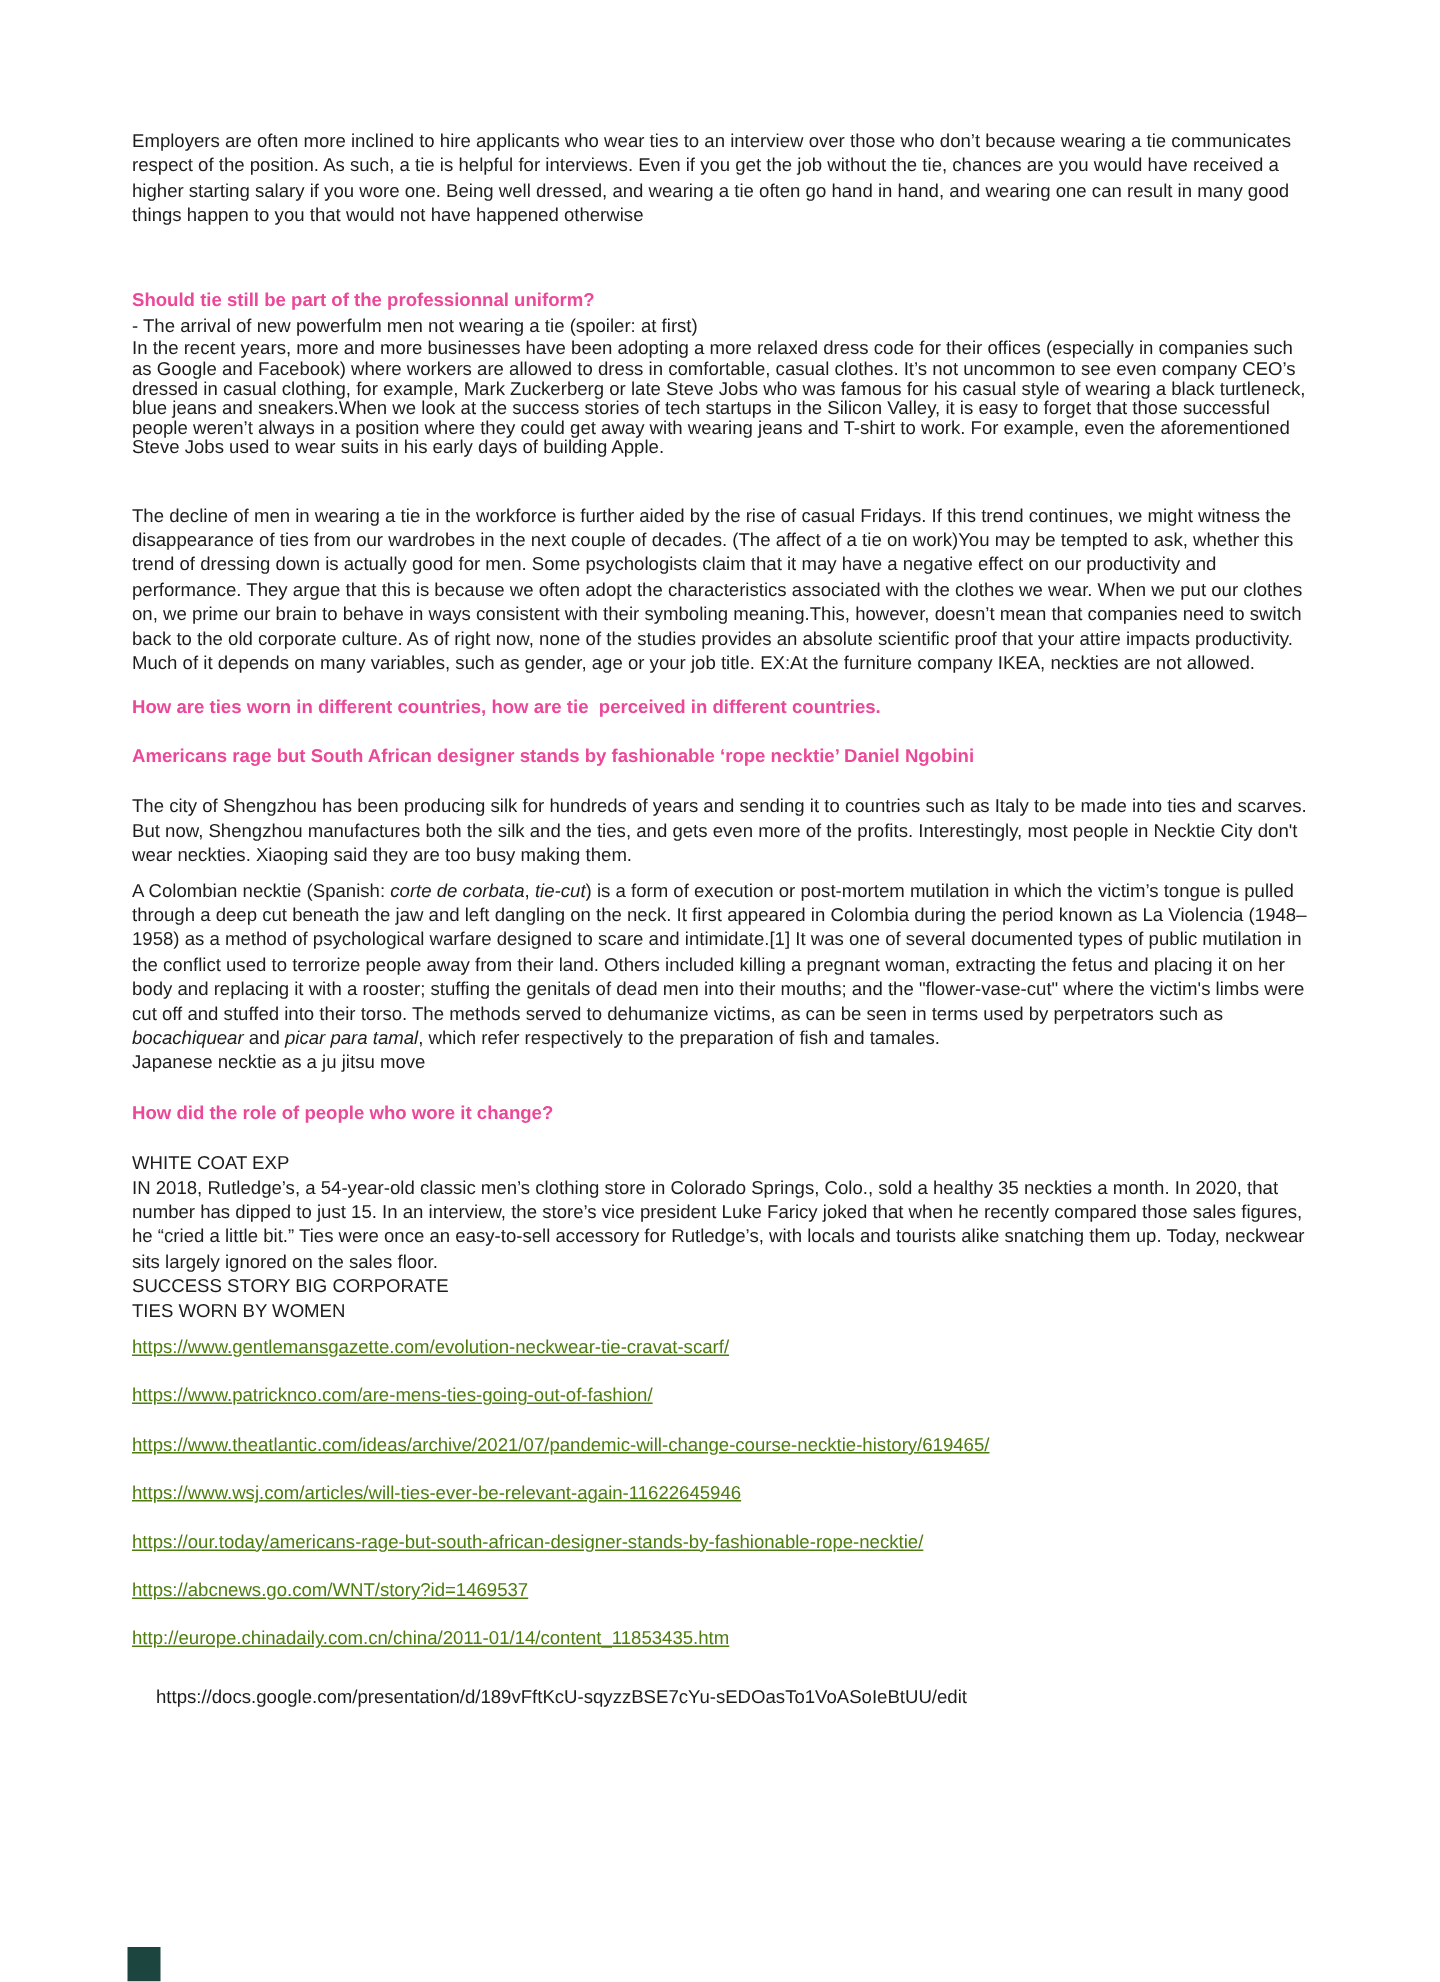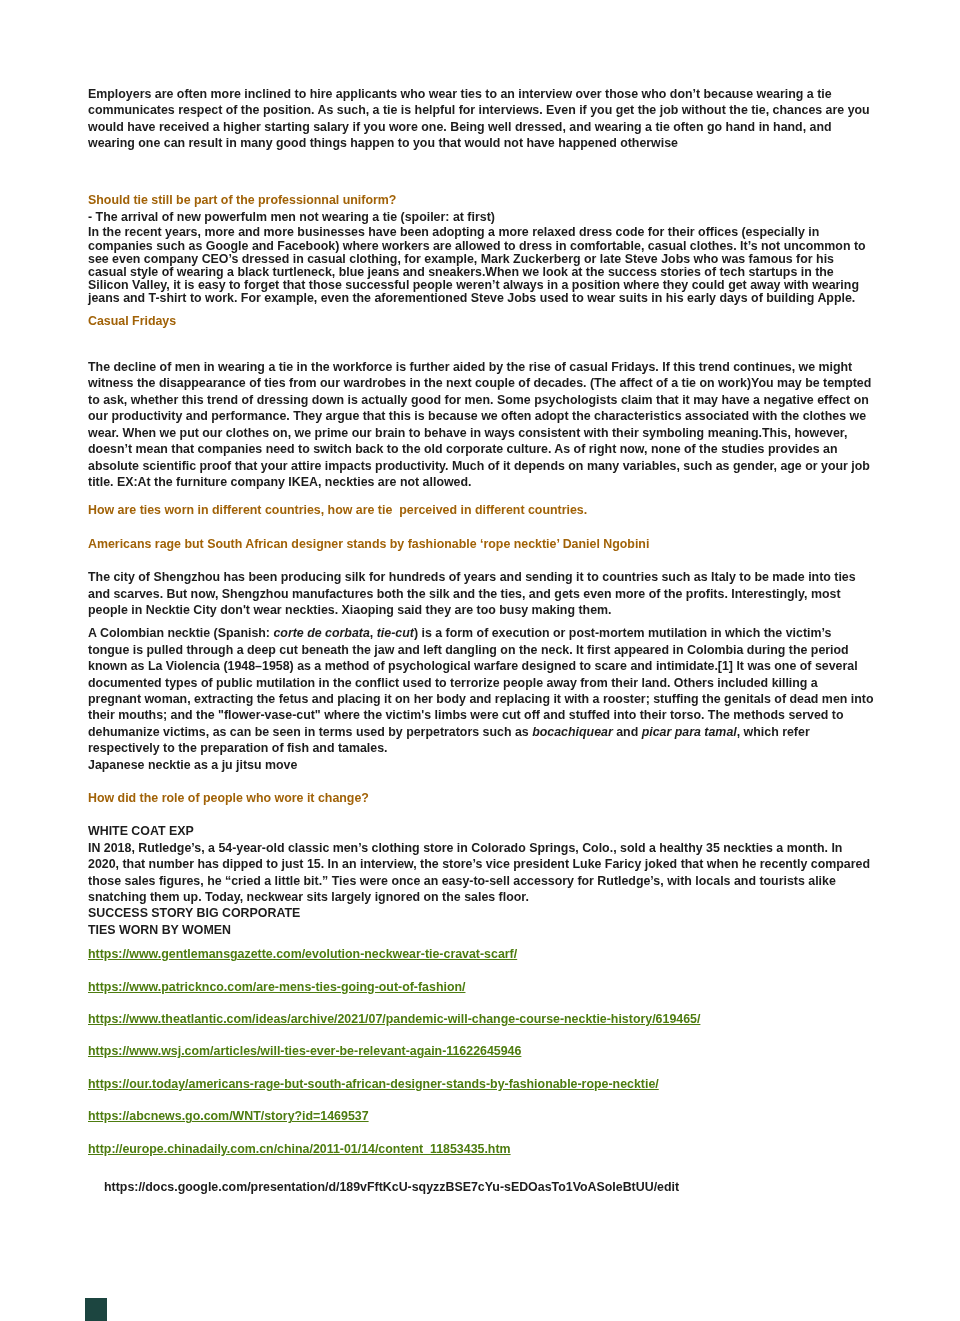--- a/index.html
+++ b/index.html
@@ -16,36 +16,36 @@
     color: #1d1d1d;
   }
   .page {
     position: absolute;
     inset: 0;
     background: #ffffff;
   }
   .content {
     padding: 86px 86px 0 88px;
   }
-  p, a { margin: 0; font-weight: bold; }
+  p, a { margin: 0; }
   .para {
     font-size: 12.4px;
     line-height: 16.4px;
     white-space: pre-wrap;
     letter-spacing: 0;
   }
   .para.tight {
     line-height: 13.2px;
   }
   .heading {
     font-size: 12.4px;
     line-height: 16.4px;
     font-weight: bold;
     white-space: pre-wrap;
-    color: #a16207;
+    color: #ec4899;
   }
   a.link {
     display: block;
     width: -moz-fit-content;
     width: fit-content;
     font-size: 12.4px;
     line-height: 16.4px;
     color: #4d7c0f;
     text-decoration: underline;
     cursor: pointer;
@@ -73,21 +73,20 @@
 </style>
 </head>
 <body style="background: rgb(255, 255, 255); color: rgb(29, 29, 29);">
 
 <div class="page">
   <div class="content">
       <p class="para gap-none">Employers are often more inclined to hire applicants who wear ties to an interview over those who don’t because wearing a tie communicates respect of the position. As such, a tie is helpful for interviews. Even if you get the job without the tie, chances are you would have received a higher starting salary if you wore one. Being well dressed, and wearing a tie often go hand in hand, and wearing one can result in many good things happen to you that would not have happened otherwise</p>
       <p class="heading gap-xlarge">Should tie still be part of the professionnal uniform?</p>
       <p class="para gap-hair">- The arrival of new powerfulm men not wearing a tie (spoiler: at first)</p>
       <p class="para tight gap-hair">In the recent years, more and more businesses have been adopting a more relaxed dress code for their offices (especially in companies such as Google and Facebook) where workers are allowed to dress in comfortable, casual clothes. It’s not uncommon to see even company CEO’s dressed in casual clothing, for example, Mark Zuckerberg or late Steve Jobs who was famous for his casual style of wearing a black turtleneck, blue jeans and sneakers.When we look at the success stories of tech startups in the Silicon Valley, it is easy to forget that those successful people weren’t always in a position where they could get away with wearing jeans and T-shirt to work. For example, even the aforementioned Steve Jobs used to wear suits in his early days of building Apple.</p>
-      <p class="heading gap-xsmall">Casual Fridays</p>
       <p class="para gap-large">The decline of men in wearing a tie in the workforce is further aided by the rise of casual Fridays. If this trend continues, we might witness the disappearance of ties from our wardrobes in the next couple of decades. (The affect of a tie on work)You may be tempted to ask, whether this trend of dressing down is actually good for men. Some psychologists claim that it may have a negative effect on our productivity and performance. They argue that this is because we often adopt the characteristics associated with the clothes we wear. When we put our clothes on, we prime our brain to behave in ways consistent with their symboling meaning.This, however, doesn’t mean that companies need to switch back to the old corporate culture. As of right now, none of the studies provides an absolute scientific proof that your attire impacts productivity. Much of it depends on many variables, such as gender, age or your job title. EX:At the furniture company IKEA, neckties are not allowed.</p>
       <p class="heading gap-small">How are ties worn in different countries, how are tie  perceived in different countries.</p>
       <p class="heading gap-medium">Americans rage but South African designer stands by fashionable ‘rope necktie’ Daniel Ngobini</p>
       <p class="para gap-medium">The city of Shengzhou has been producing silk for hundreds of years and sending it to countries such as Italy to be made into ties and scarves. But now, Shengzhou manufactures both the silk and the ties, and gets even more of the profits. Interestingly, most people in Necktie City don't wear neckties. Xiaoping said they are too busy making them.</p>
       <p class="para gap-xsmall"><span>A Colombian necktie (Spanish: </span><em>corte de corbata</em><span>, </span><em>tie-cut</em><span>) is a form of execution or post-mortem mutilation in which the victim’s tongue is pulled through a deep cut beneath the jaw and left dangling on the neck. It first appeared in Colombia during the period known as La Violencia (1948–1958) as a method of psychological warfare designed to scare and intimidate.[1] It was one of several documented types of public mutilation in the conflict used to terrorize people away from their land. Others included killing a pregnant woman, extracting the fetus and placing it on her body and replacing it with a rooster; stuffing the genitals of dead men into their mouths; and the "flower-vase-cut" where the victim's limbs were cut off and stuffed into their torso. The methods served to dehumanize victims, as can be seen in terms used by perpetrators such as </span><em>bocachiquear</em><span> and </span><em>picar para tamal</em><span>, which refer respectively to the preparation of fish and tamales.</span></p>
       <p class="para gap-none">Japanese necktie as a ju jitsu move</p>
       <p class="heading gap-medium">How did the role of people who wore it change?</p>
       <p class="para gap-medium">WHITE COAT EXP
 IN 2018, Rutledge’s, a 54-year-old classic men’s clothing store in Colorado Springs, Colo., sold a healthy 35 neckties a month. In 2020, that number has dipped to just 15. In an interview, the store’s vice president Luke Faricy joked that when he recently compared those sales figures, he “cried a little bit.” Ties were once an easy-to-sell accessory for Rutledge’s, with locals and tourists alike snatching them up. Today, neckwear sits largely ignored on the sales floor.
 SUCCESS STORY BIG CORPORATE

